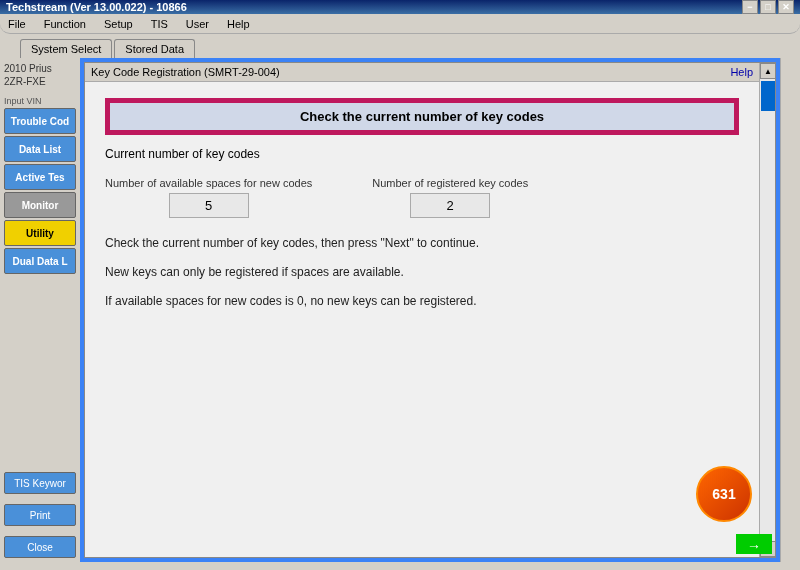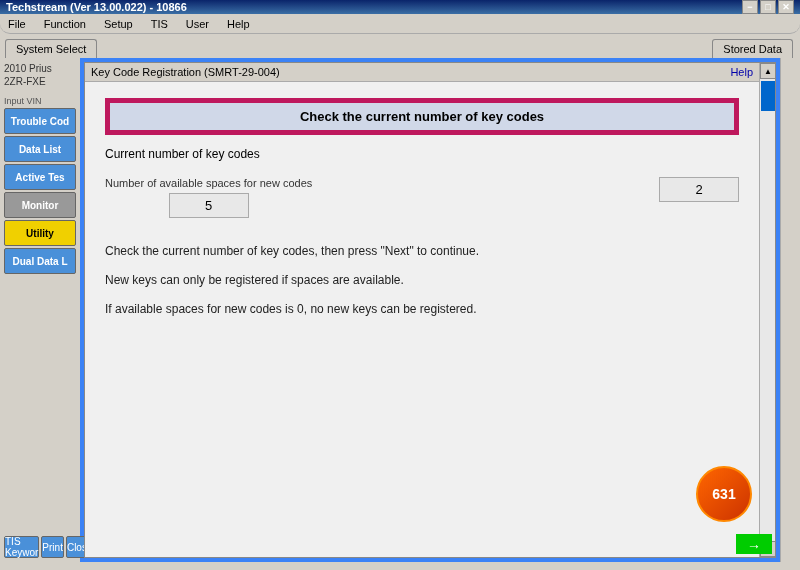--- a/index.html
+++ b/index.html
@@ -56,22 +56,21 @@
       cursor: pointer;
       padding: 2px 4px;
     }
 
     
     .tab-bar {
       height: 24px;
       background: #d4d0c8;
       display: flex;
       align-items: flex-end;
-      padding: 0 5px;
-      justify-content: space-between;
+      padding: 0 20px;
     }
     .tab {
       padding: 3px 10px;
       border: 1px solid #888;
       border-bottom: none;
       background: #d4d0c8;
       cursor: pointer;
       font-size: 11px;
       margin-right: 2px;
       border-radius: 3px 3px 0 0;
@@ -131,23 +130,23 @@
       background: #999;
       color: white;
     }
     .sidebar-btn.yellow {
       background: #f0d000;
       color: black;
     }
 
     .sidebar-bottom {
       display: flex;
-      flex-direction: row;
+      flex-direction: column;
       margin-top: auto;
-      gap: 2px;
+      gap: 10px;
       border-radius: 8px;
     }
     .sidebar-bottom-btn {
       width: 72px;
       height: 22px;
       font-size: 10px;
       border: 1px solid #666;
       cursor: pointer;
       display: flex;
       align-items: center;
@@ -226,23 +225,23 @@
       background: #e8e8e8;
       border: 1px solid #aaa;
       width: 80px;
       padding: 4px;
       text-align: center;
       font-size: 13px;
     }
 
     .info-section {
       display: flex;
-      justify-content: space-between;
+      justify-content: flex-start;
       gap: 60px;
-      margin-bottom: 24px;
+      margin-bottom: 16px;
     }
 
     .description-text {
       font-size: 12px;
       line-height: 1.6;
       color: #222;
       margin-bottom: 10px;
     }
 
     
@@ -405,20 +404,21 @@
           <div class="section-header">Check the current number of key codes</div>
 
           <div class="current-num-label">Current number of key codes</div>
 
           <div class="info-section">
             <div class="info-block">
               <div class="info-label">Number of available spaces for new codes</div>
               <div class="info-value-box">5</div>
             </div>
             <div class="info-block">
+              <div class="info-label">Number of registered key codes</div>
               <div class="info-value-box">2</div>
             </div>
           </div>
 
           <div class="description-text">Check the current number of key codes, then press "Next" to continue.</div>
           <div class="description-text">New keys can only be registered if spaces are available.</div>
           <div class="description-text">If available spaces for new codes is 0, no new keys can be registered.</div>
         </div>
 
       </div>

